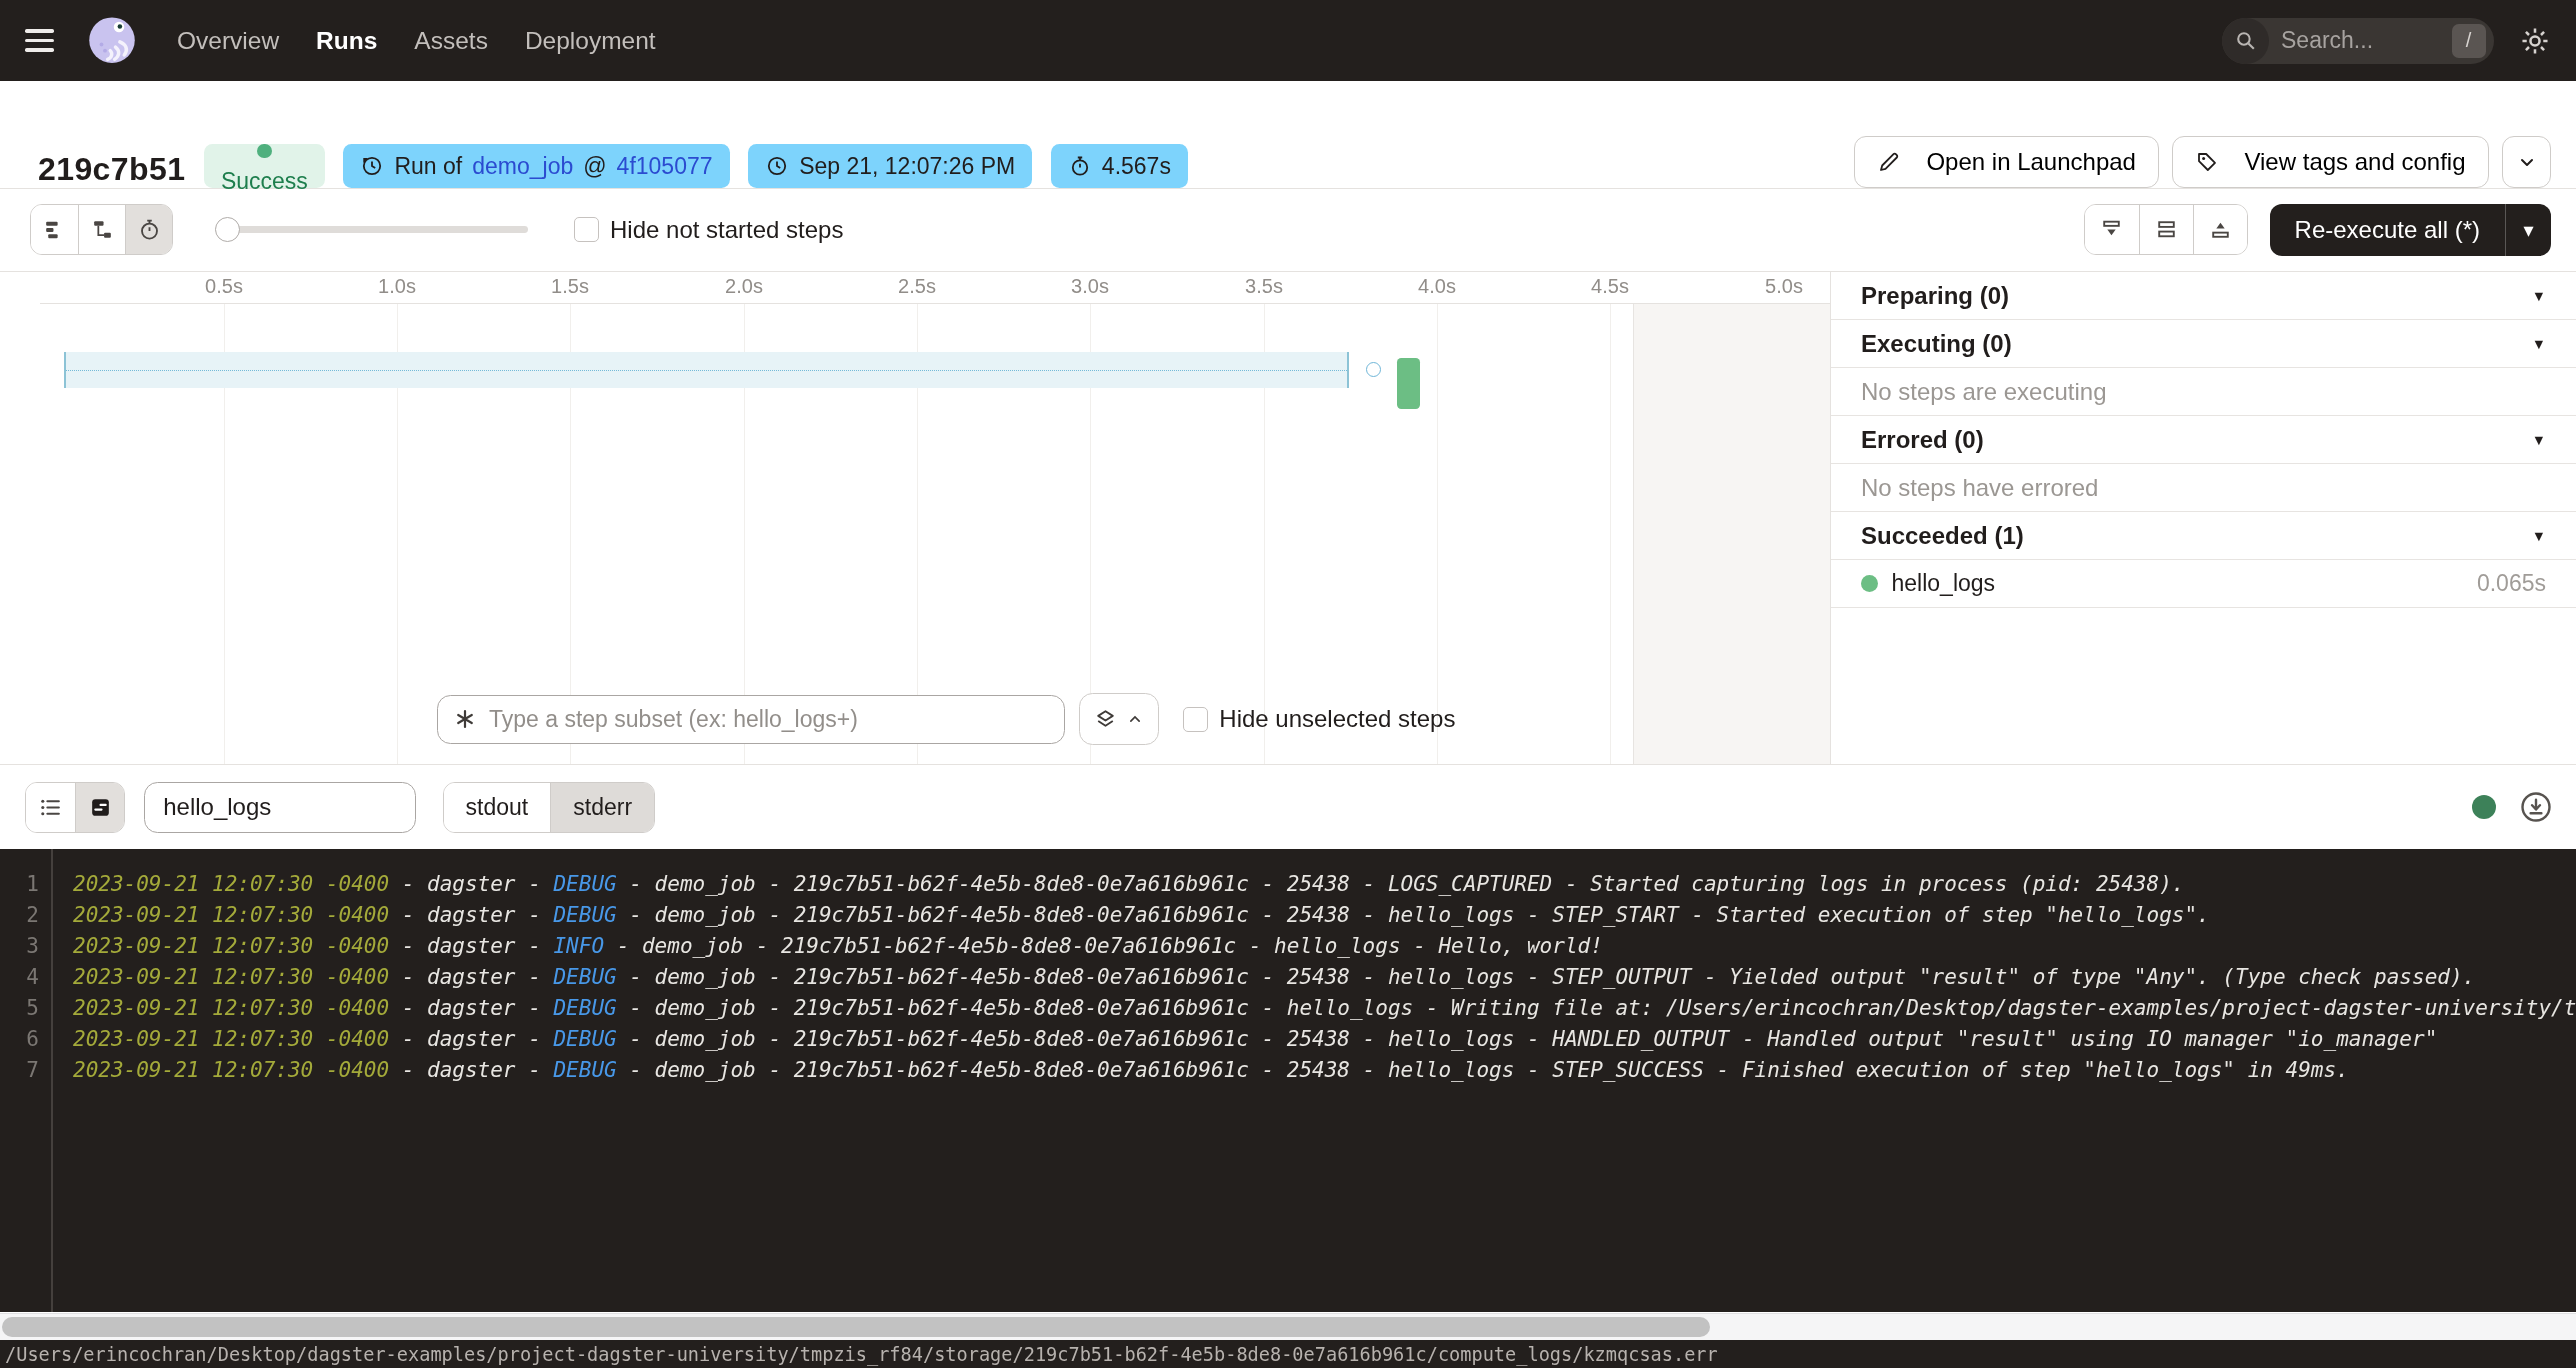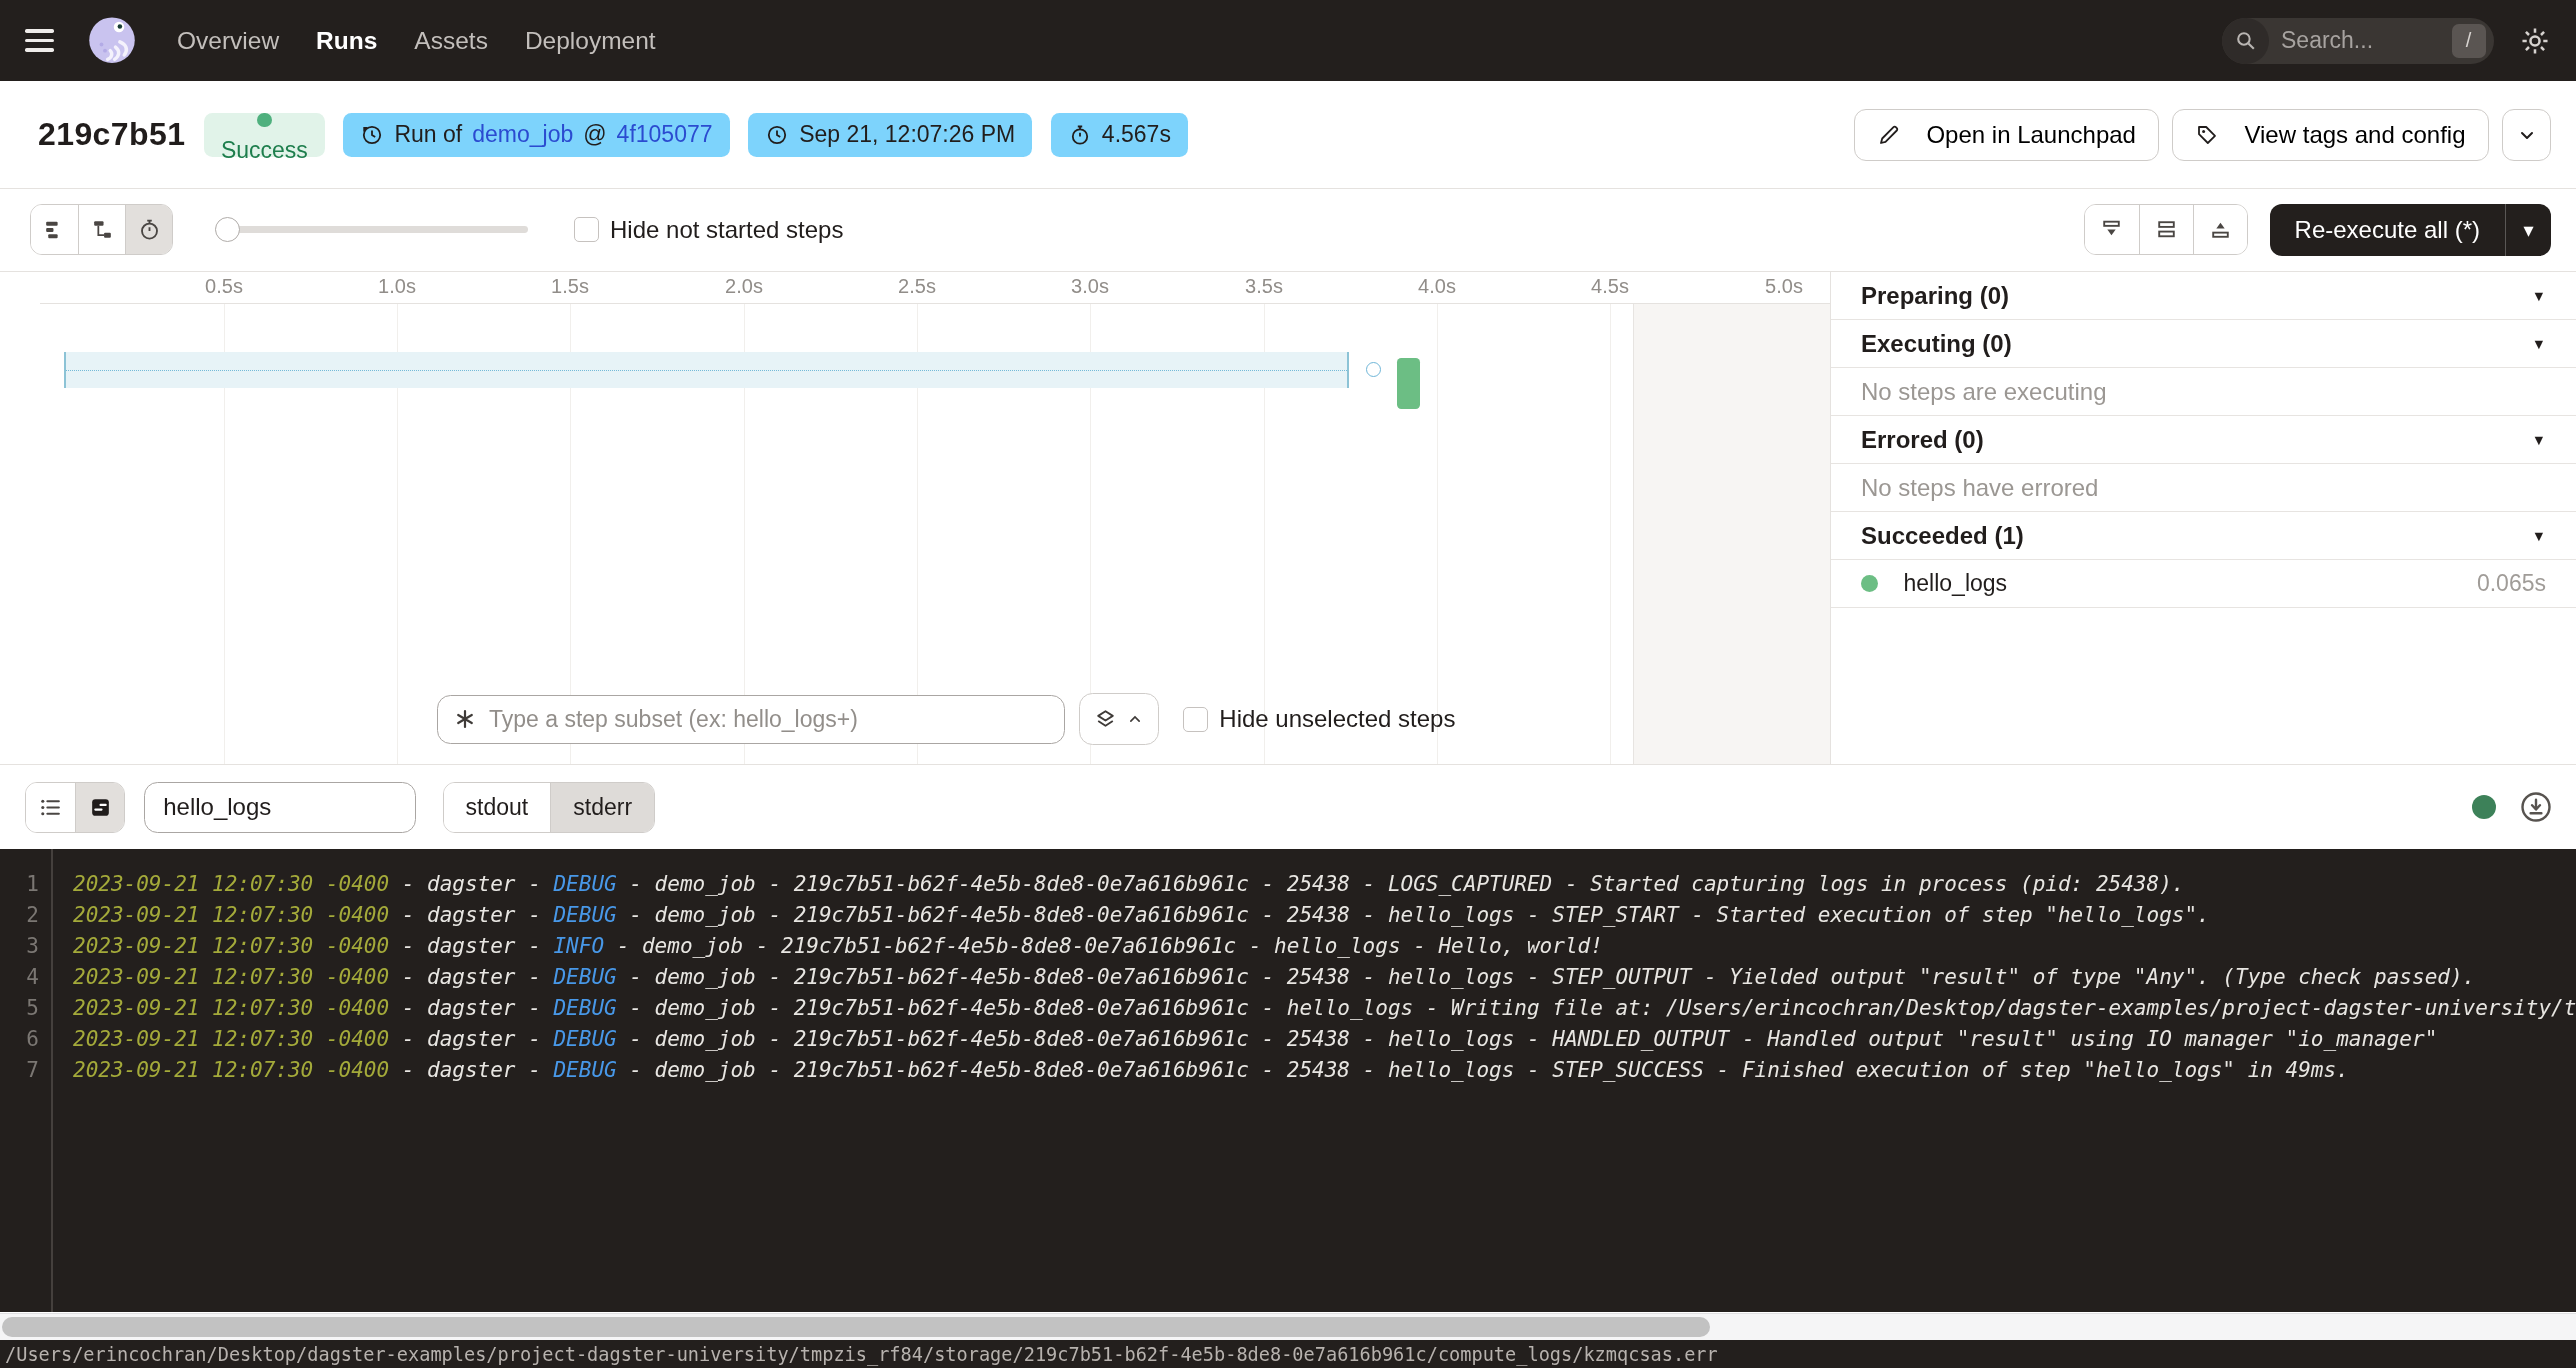--- a/index.html
+++ b/index.html
@@ -20,21 +20,21 @@
   .search-box { width:272px; height:46px; background:#3a3633; border-radius:23px;
     display:flex; align-items:center; overflow:hidden; cursor:text; }
   .search-iconwrap { width:47px; height:46px; background:#2f2b29; border-radius:23px;
     display:flex; align-items:center; justify-content:center; flex:none; }
   .search-ph { font-size:23px; color:#a7a3a0; margin-left:12px; flex:1; }
   .search-key { width:34px; height:34px; background:#5a5552; border-radius:6.8px; color:#d8d4d1;
     font-size:20px; display:flex; align-items:center; justify-content:center; margin-right:8.5px; }
 
   
   .run-header { position:absolute; top:81px; left:0; right:0; height:108px; background:#fff;
-    border-bottom:0.8px solid #e5e2df; display:flex; align-items:center; padding:0 25px 0 38px; }
+    border-bottom:0.8px solid #e5e2df; display:flex; align-items:flex-end; padding:0 25px 0 38px; }
   .run-id { font-size:32px; font-weight:700; letter-spacing:0.4px; }
   .pill { height:44px; border-radius:8.5px; display:flex; align-items:center; gap:10px;
     padding:0 17px; font-size:23px; background:#7dd3fc; margin-left:18.6px; }
   .pill.success { background:#e1f3e9; color:#1e7e4d; font-weight:500;flex-direction:column; }
   .dot { border-radius:50%; flex:none; }
   .dot.success-dot { width:14.4px; height:14.4px; background:#4fb07e; }
   .link { color:#2b4bd0; text-decoration:none; cursor:pointer; }
   .hdr-actions { margin-left:auto; display:flex; align-items:center; gap:13.5px; }
   .btn-outline { height:52px; border:0.8px solid #cfccc9; border-radius:12px; background:#fff;
     display:flex; align-items:center; gap:25px; padding:0 22px; font-size:24px; cursor:pointer; }
@@ -80,21 +80,21 @@
   .subset-input { width:628px; height:49px; border:1.7px solid #aaa6a3; border-radius:13.5px; background:#fff;
     display:flex; align-items:center; padding:0 15px; gap:12px; }
   .subset-input input { border:none; outline:none; flex:1; font-size:23px; color:#211d1c;
     font-family:"Liberation Sans","DejaVu Sans",sans-serif; }
   .subset-input input::placeholder { color:#928e8a; }
   .layers-btn { margin-left:13.5px; height:52px; border:0.8px solid #cfccc9; border-radius:13.5px; background:#fff;
     display:flex; align-items:center; gap:6.8px; padding:0 13.5px; cursor:pointer; }
   .subset-row .checkbox { margin-left:24px; }
 
   .step-panel { flex:1; background:#fff; }
-  .prow { height:48px; border-bottom:0.8px solid #e7e4e1; display:flex; align-items:center; padding:0 30px;gap:12px; }
+  .prow { height:48px; border-bottom:0.8px solid #e7e4e1; display:flex; align-items:center; padding:0 30px; }
   .prow .title { font-size:24px; font-weight:700; }
   .prow .caret-down { margin-left:auto; font-size:14.4px; color:#211d1c; }
   .prow.empty { color:#9b9793; font-size:24px; }
   .prow.step-row { cursor:pointer; }
   .prow .step-dot { width:17px; height:17px; border-radius:50%; margin-right:13.5px; }
   .prow .step-name { font-size:23px; }
   .prow .step-dur { margin-left:auto; font-size:23px; color:#a09c98; }
 
   
   .log-toolbar { position:absolute; top:764px; left:0; right:0; height:85px; background:#fff;

